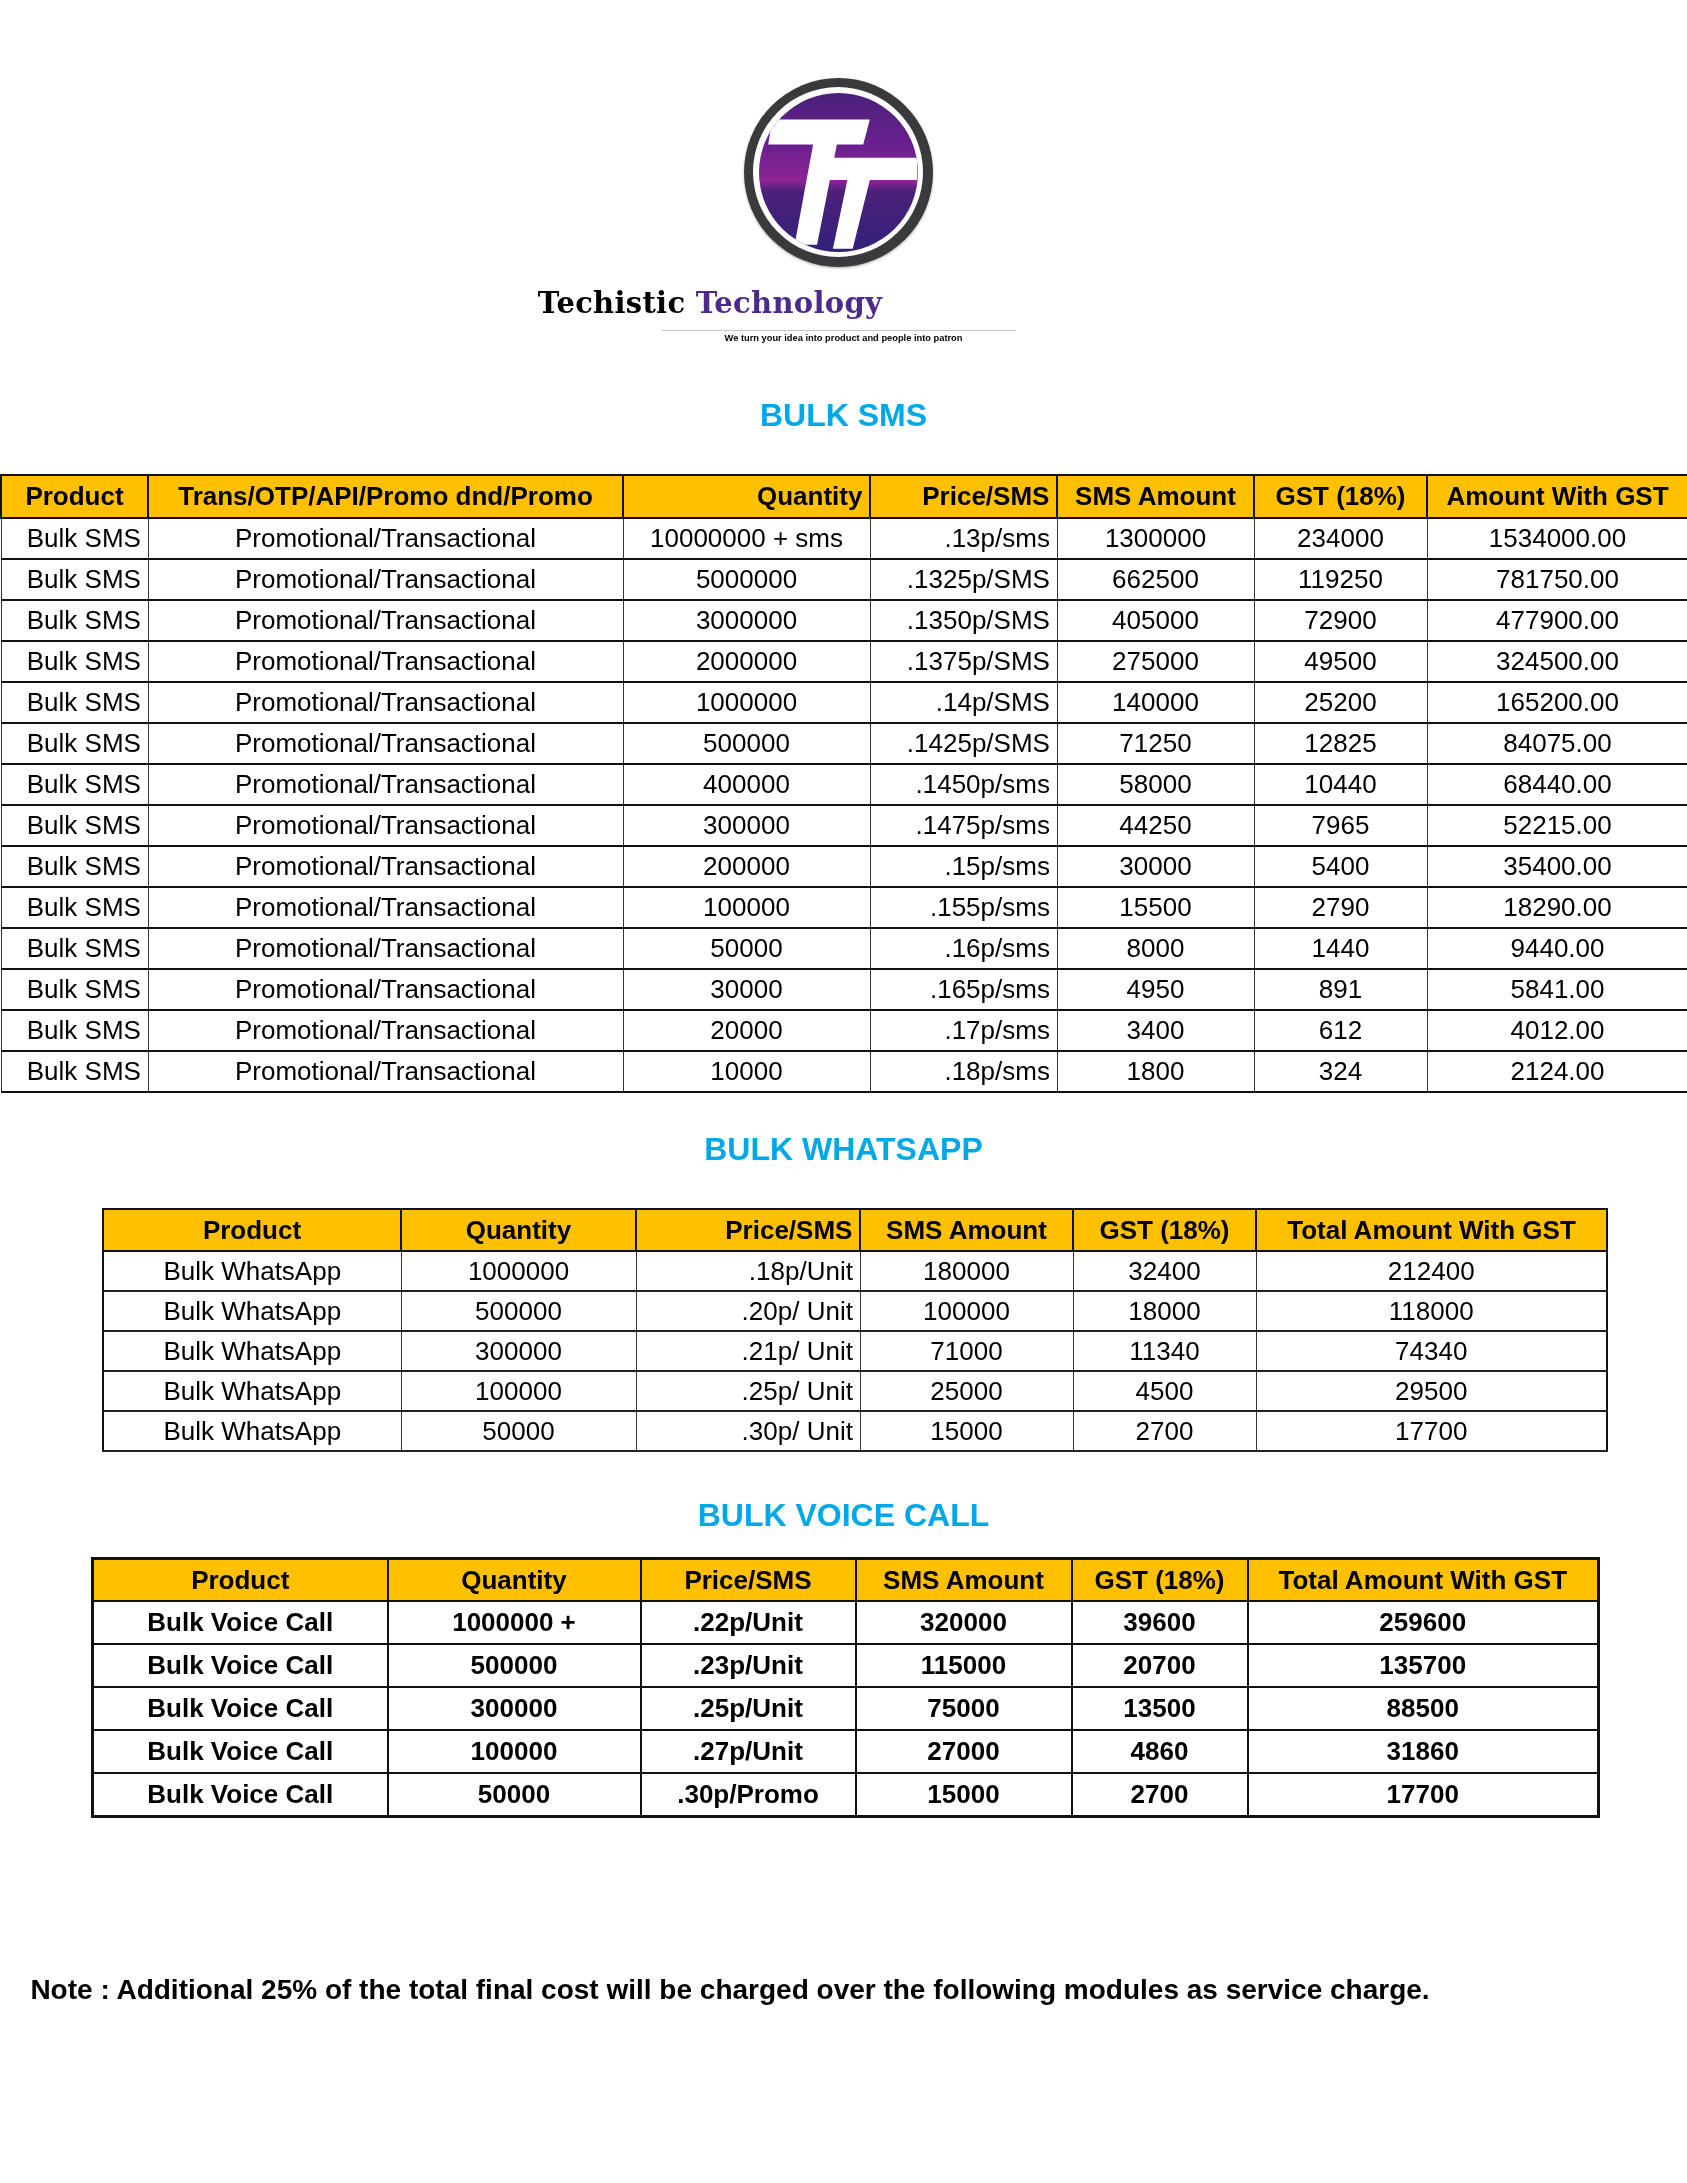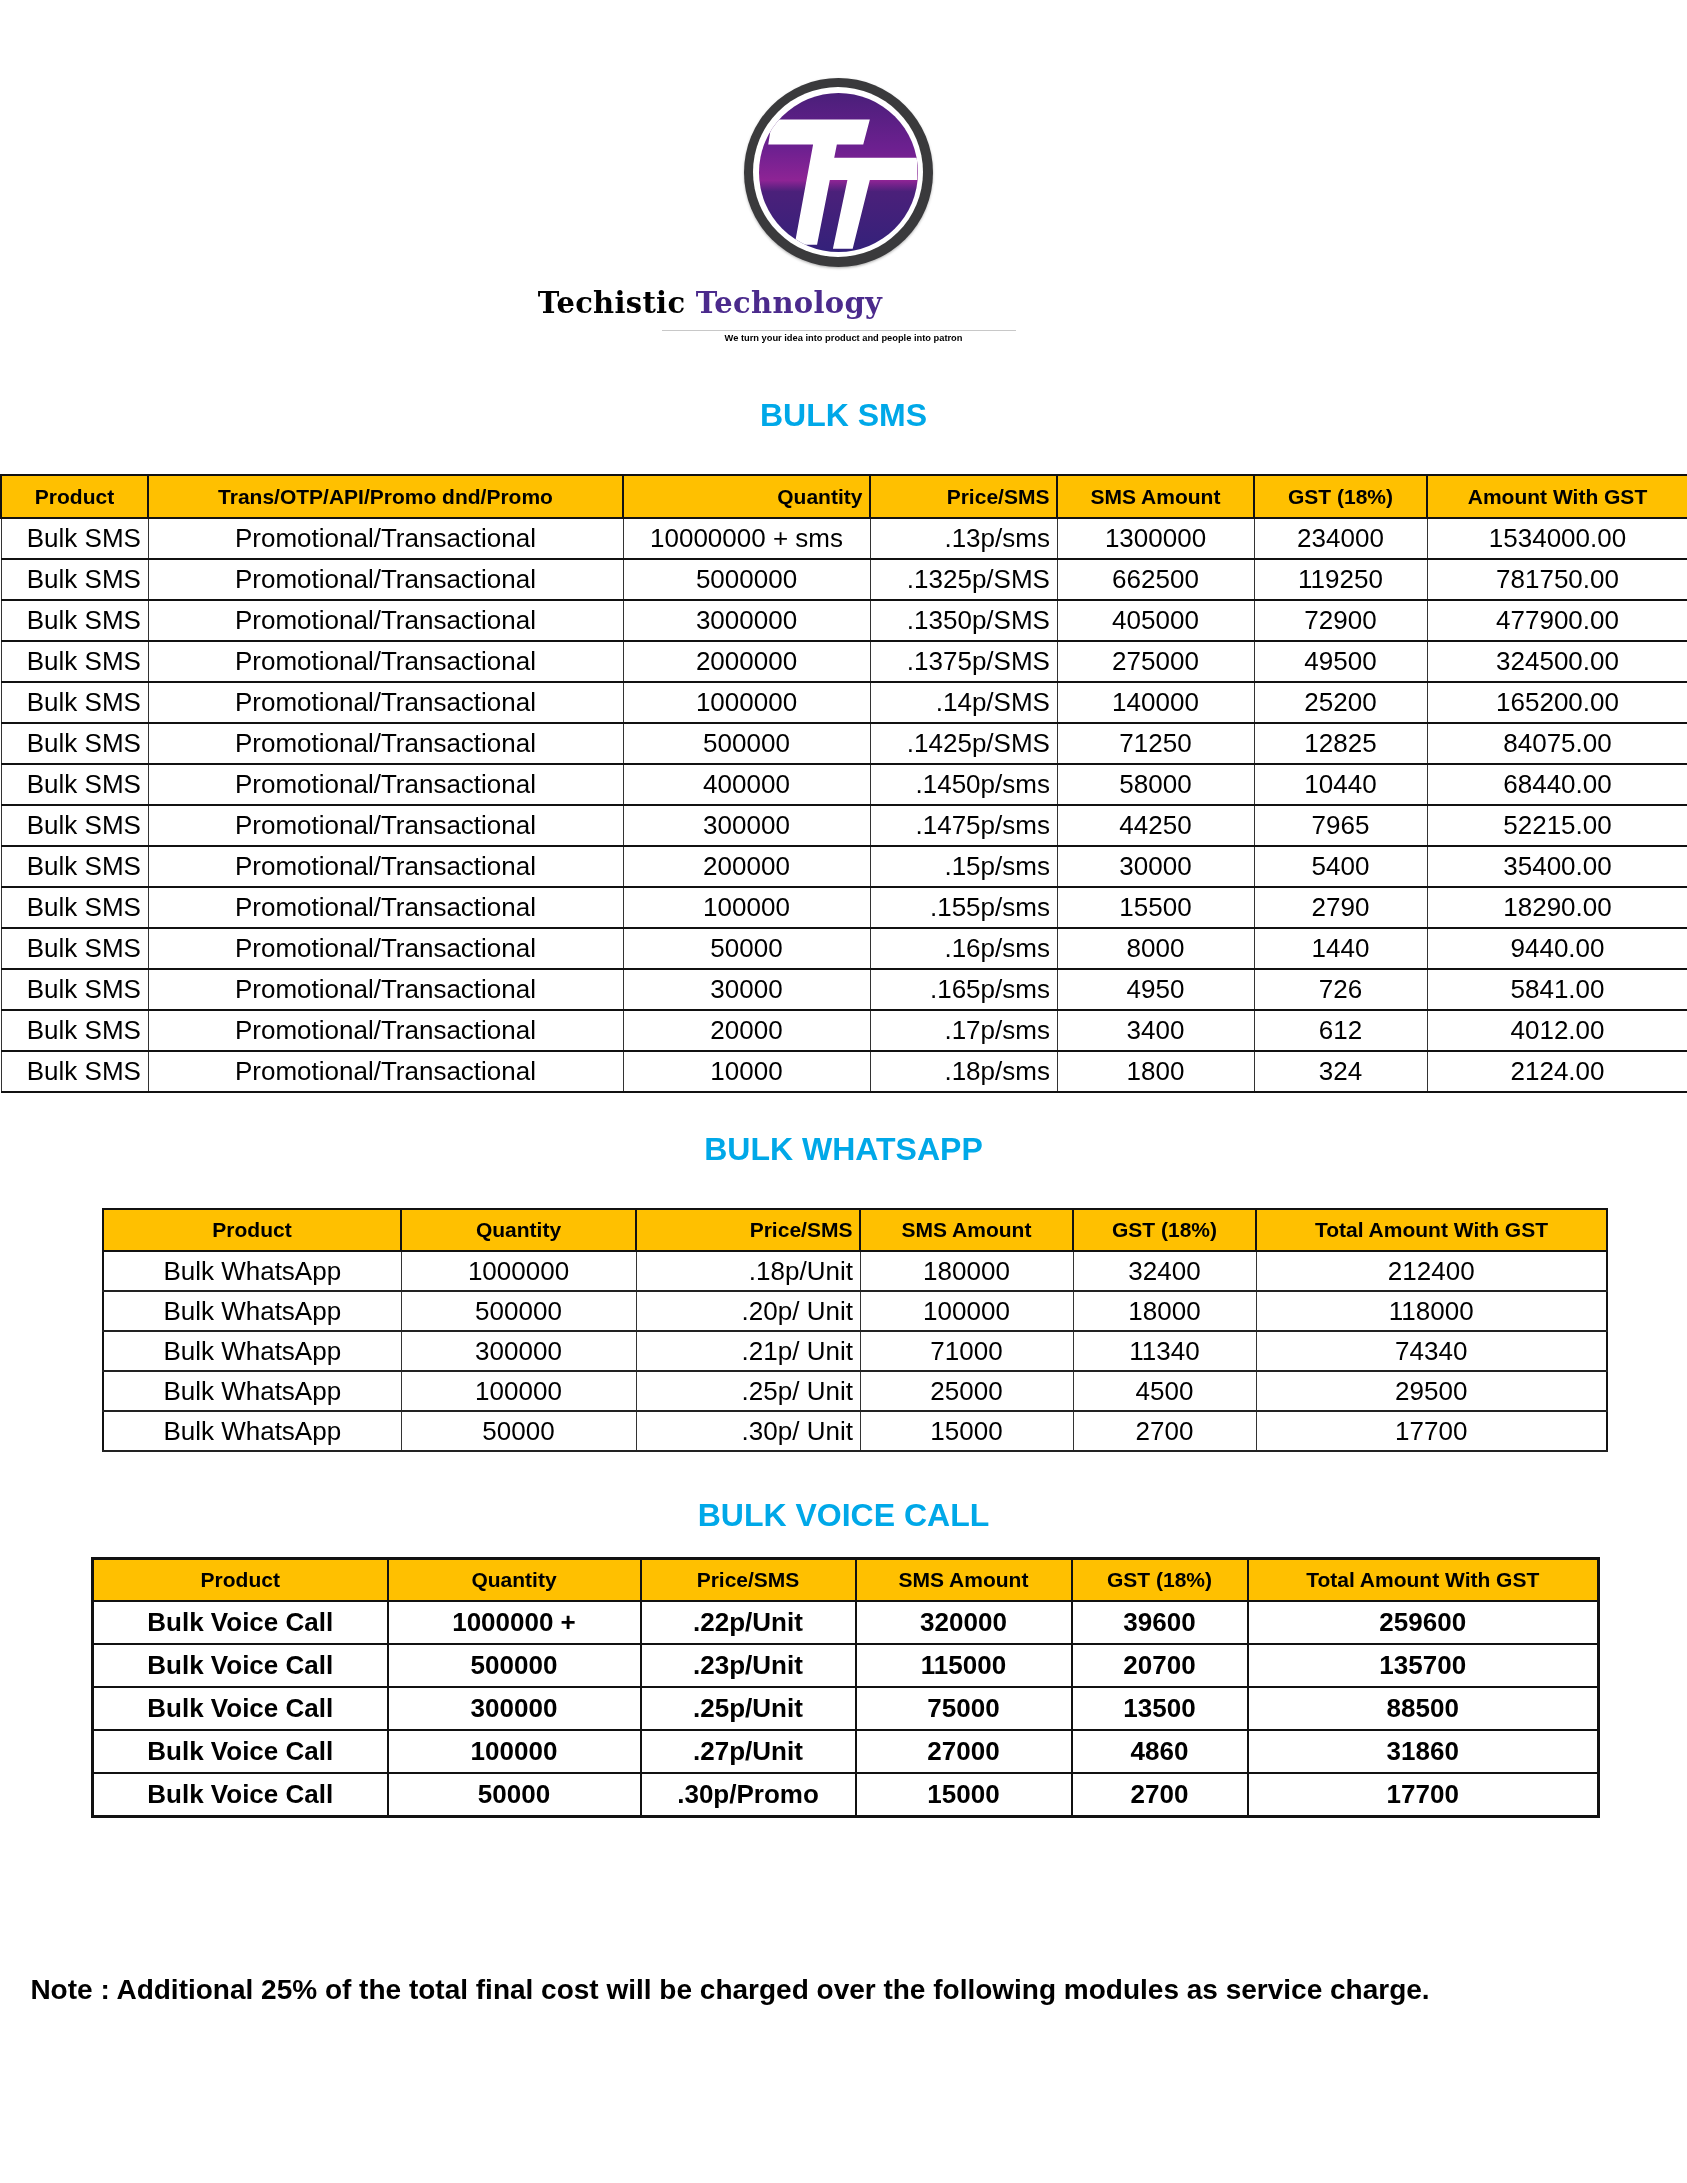--- a/index.html
+++ b/index.html
@@ -23,21 +23,21 @@
   .tagline { left: 0; width: 1687px; top: 333px; text-align: center;
              font-family: Liberation Sans, sans-serif; font-weight: bold; font-size: 9.3px; }
 
   
   .section-title { left: 0; width: 1687px; text-align: center; color: #00a8e8;
                    font-weight: bold; font-size: 32px; font-family: "Liberation Sans", sans-serif; }
 
   
   table.grid { position: absolute; border-collapse: collapse; table-layout: fixed;
                font-family: "Liberation Sans", sans-serif; }
-  table.grid th { background: #ffc000; font-weight: bold; font-size: 21px; border: 2px solid #111;
+  table.grid th { background: #ffc000; font-weight: bold; font-size: 26px; border: 2px solid #111;
                   padding: 0 6.6px; white-space: nowrap; overflow: hidden; }
   table.grid td { font-size: 26px; border-left: 1.3px solid #333; border-right: 1.3px solid #333;
                   border-bottom: 2.6px solid #111; padding: 0 6.6px; white-space: nowrap; overflow: hidden; }
   table.grid td.r, table.grid th.r { text-align: right; }
   table.grid td.c, table.grid th.c { text-align: center; }
 
   #sms-table { left: 0; top: 474px; width: 1687px; }
   #sms-table th { height: 41px; }
   #sms-table td { height: 39px; }
 
@@ -195,21 +195,21 @@
         <td class="c">8000</td>
         <td class="c">1440</td>
         <td class="c">9440.00</td>
       </tr>
       <tr>
         <td class="r">Bulk SMS</td>
         <td class="c">Promotional/Transactional</td>
         <td class="c">30000</td>
         <td class="r">.165p/sms</td>
         <td class="c">4950</td>
-        <td class="c">726</td>
+        <td class="c">891</td>
         <td class="c">5841.00</td>
       </tr>
       <tr>
         <td class="r">Bulk SMS</td>
         <td class="c">Promotional/Transactional</td>
         <td class="c">20000</td>
         <td class="r">.17p/sms</td>
         <td class="c">3400</td>
         <td class="c">612</td>
         <td class="c">4012.00</td>

